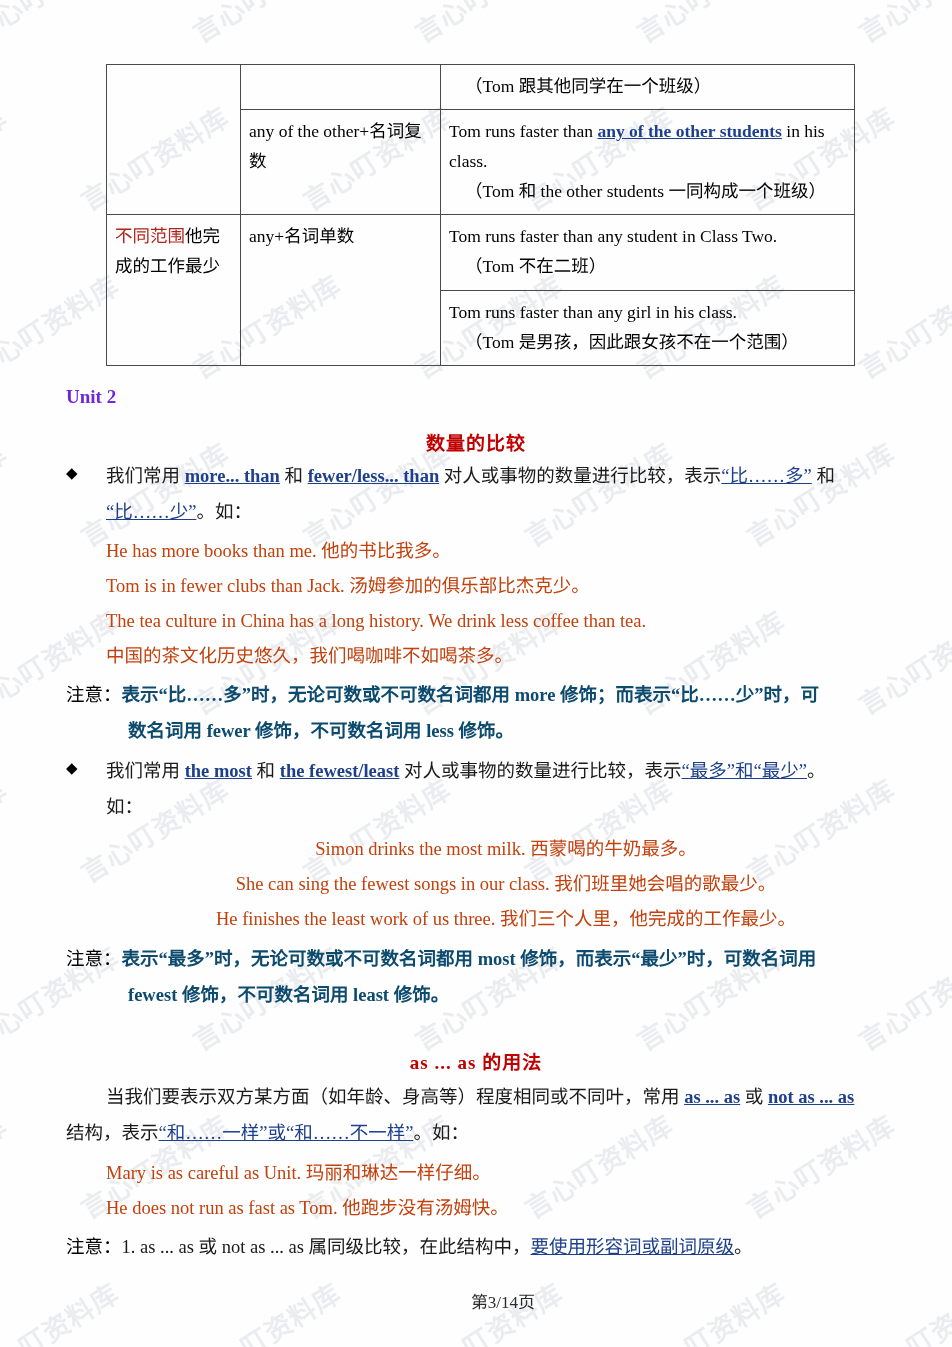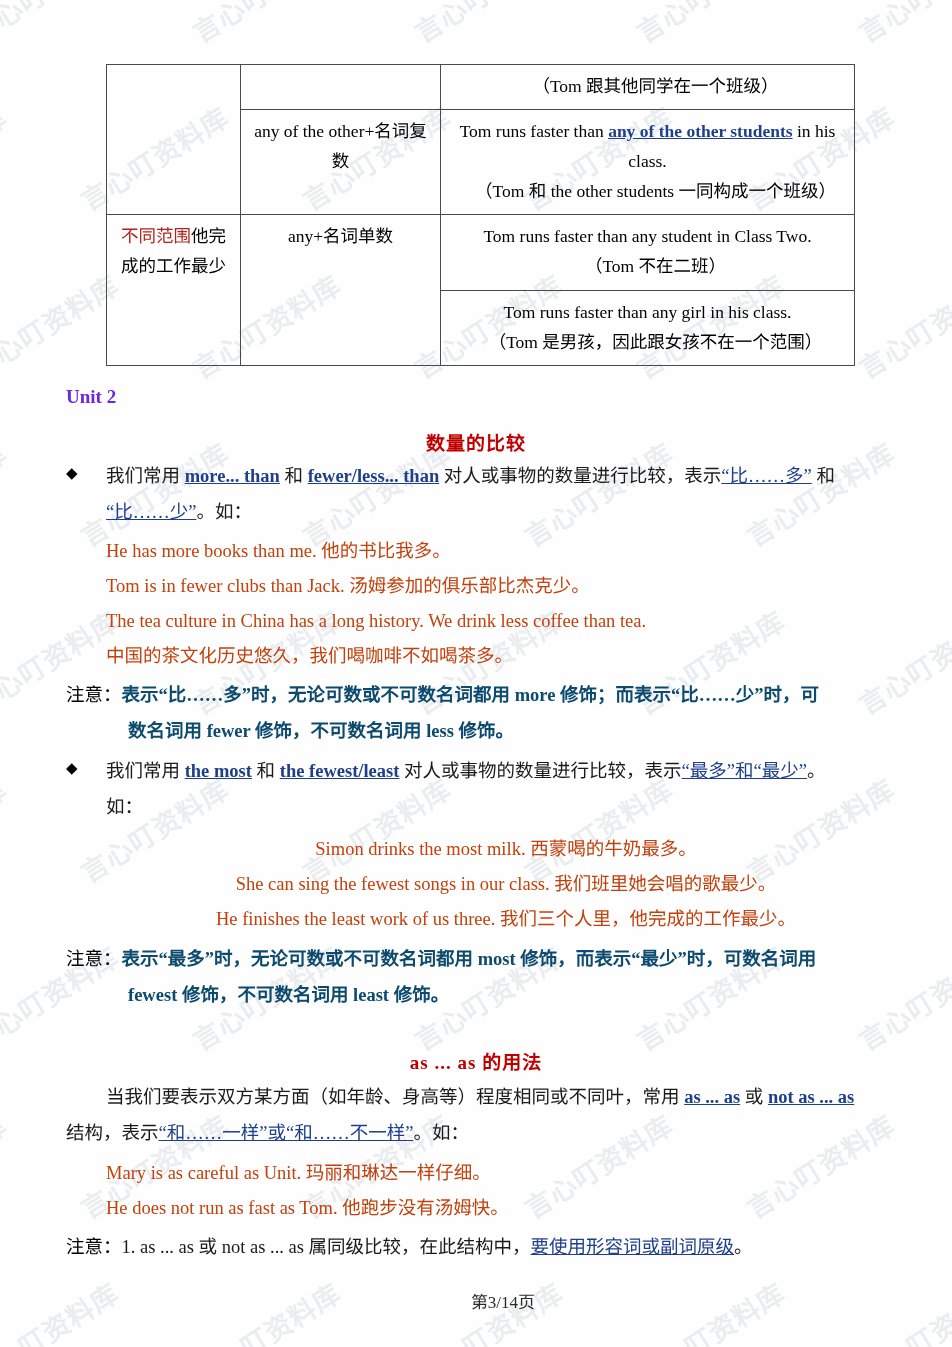--- a/index.html
+++ b/index.html
@@ -46,21 +46,20 @@
     position: relative;
     z-index: 2;
   }
 
   
   .tbl-wrap {
     position: absolute;
     left: 106px;
     top: 64px;
     width: 748px;
-    text-align: center;
   }
   table.grammar {
     border-collapse: collapse;
     width: 748px;
     table-layout: fixed;
   }
   table.grammar td {
     border: 1px solid #4a4a4a;
     padding: 6px 8px 8px 8px;
     vertical-align: top;

